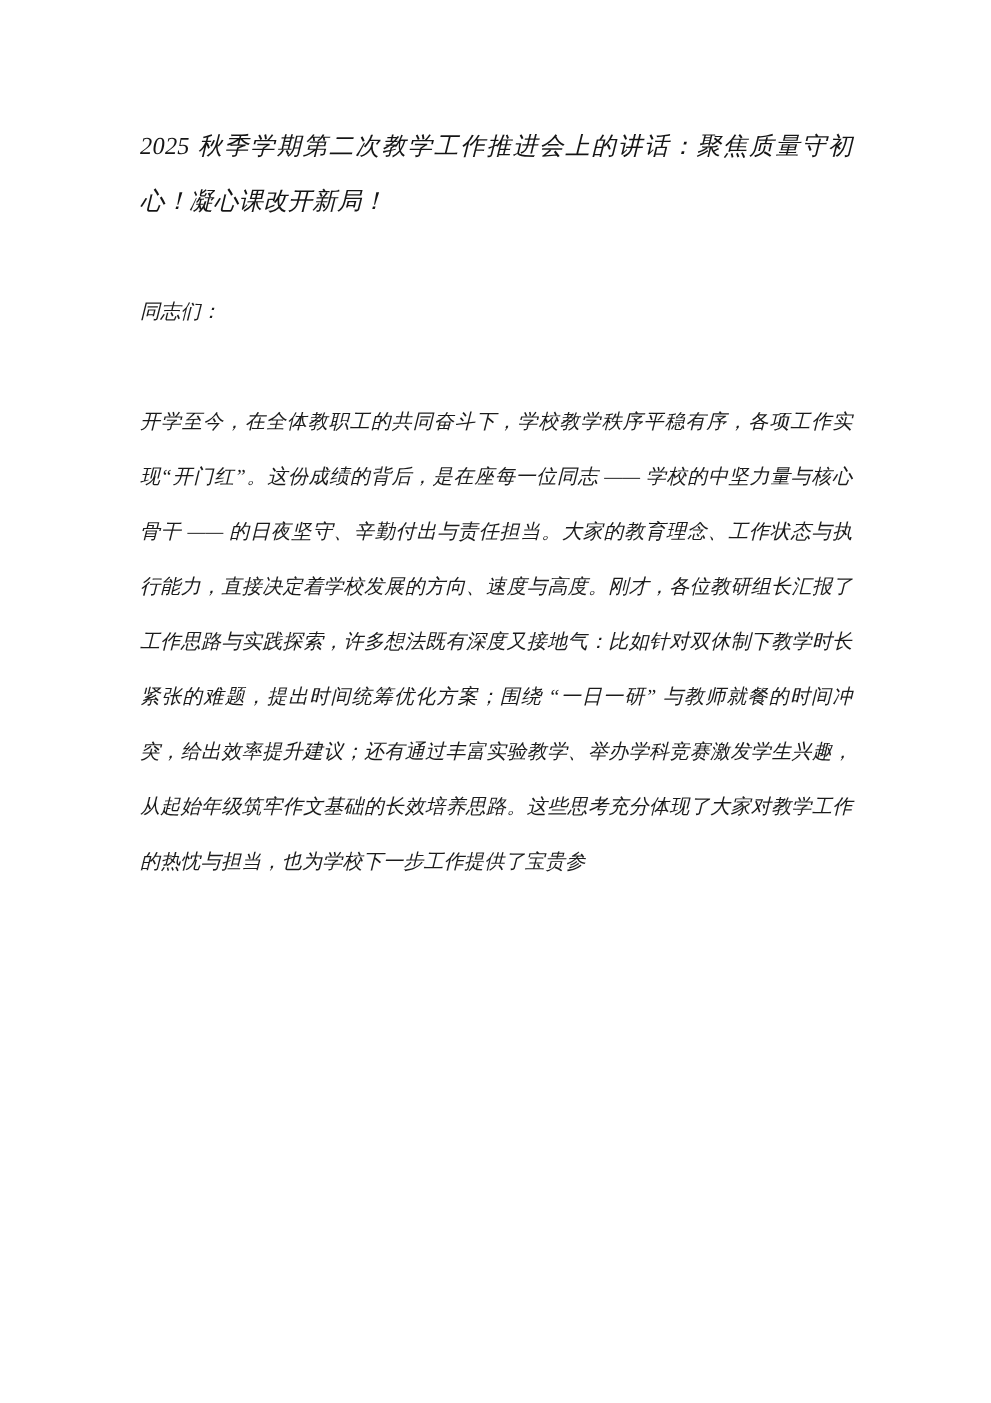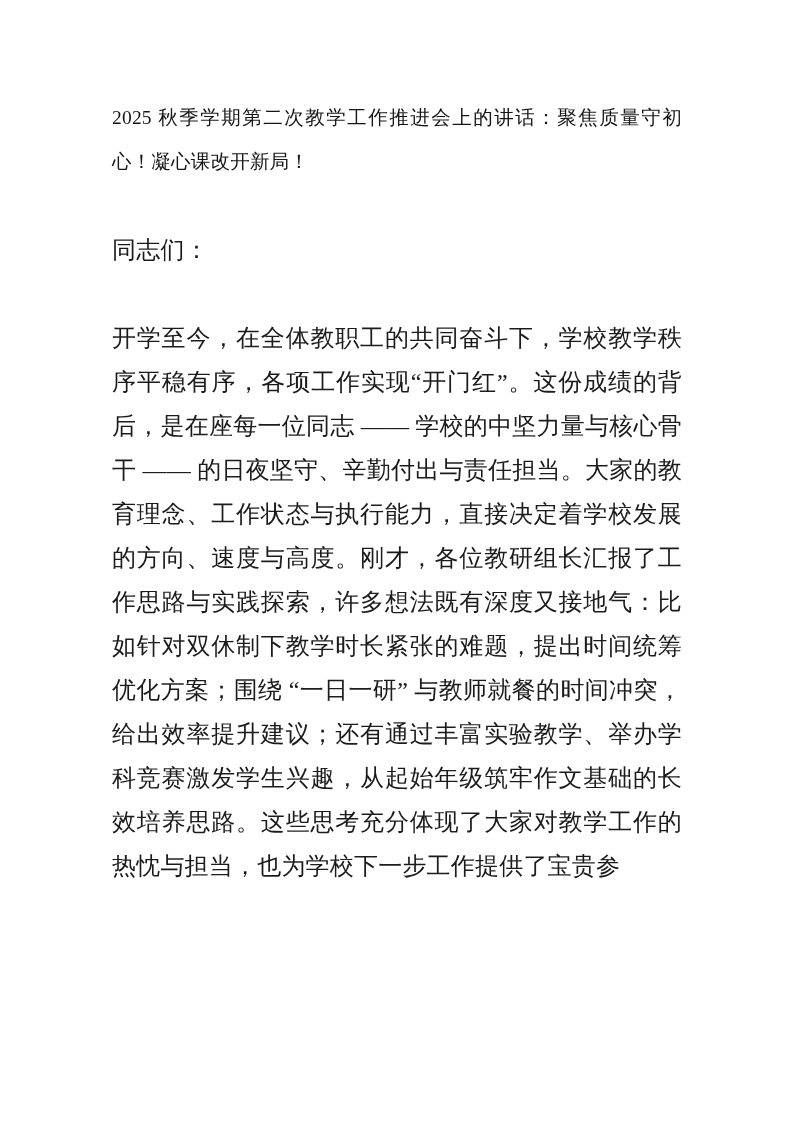--- a/index.html
+++ b/index.html
@@ -14,27 +14,28 @@
     color: #1a1a1a;
     overflow: hidden;
   }
   .page {
     position: relative;
     width: 793px;
     height: 1122px;
     background: #ffffff;
     box-sizing: border-box;
     padding: 96px 112px 40px 112px;
+    font-style: italic;
   }
   .doc-body {
     width: 570px;
   }
   .para {
     margin: 0;
-    font-size: 24px;
+    font-size: 16px;
     line-height: 44px;
     text-align: justify;
     text-justify: inter-ideograph;
     letter-spacing: 0.2px;
     color: #1b1b1b;
   }
   .para + .para {
     margin-top: 44px;
   }
   .title-para {

